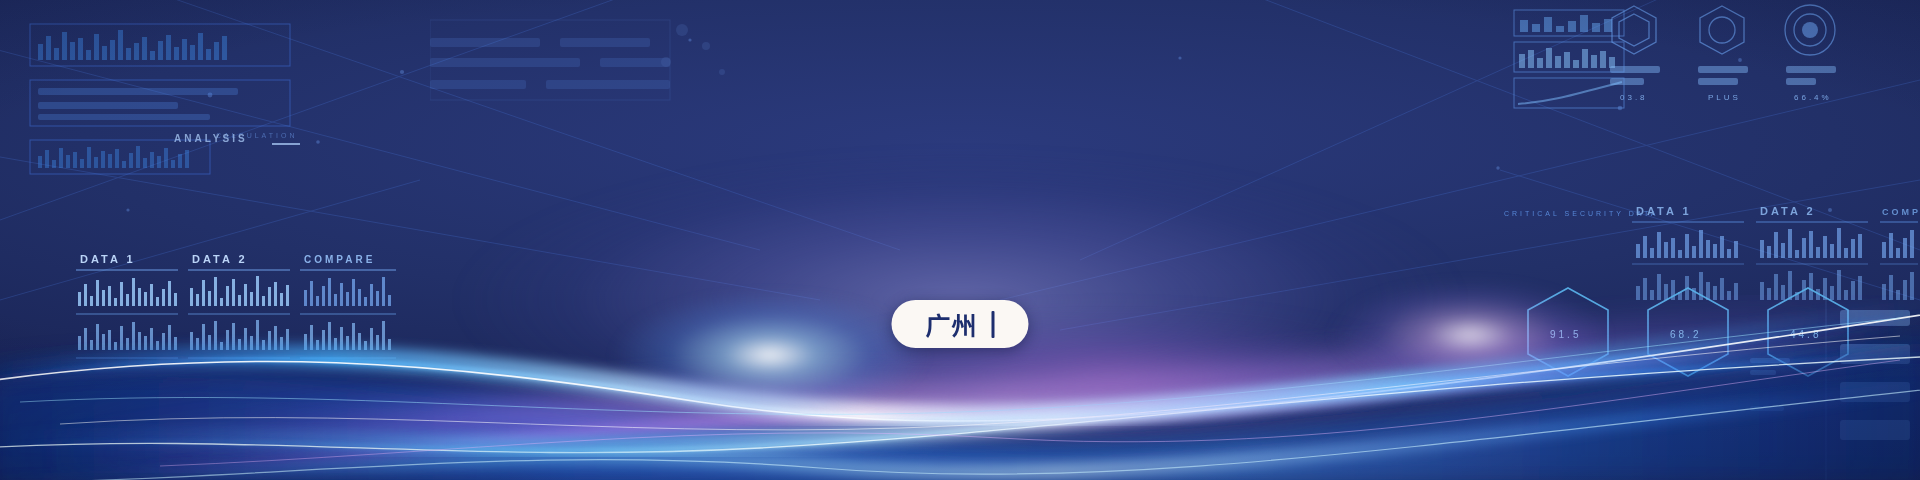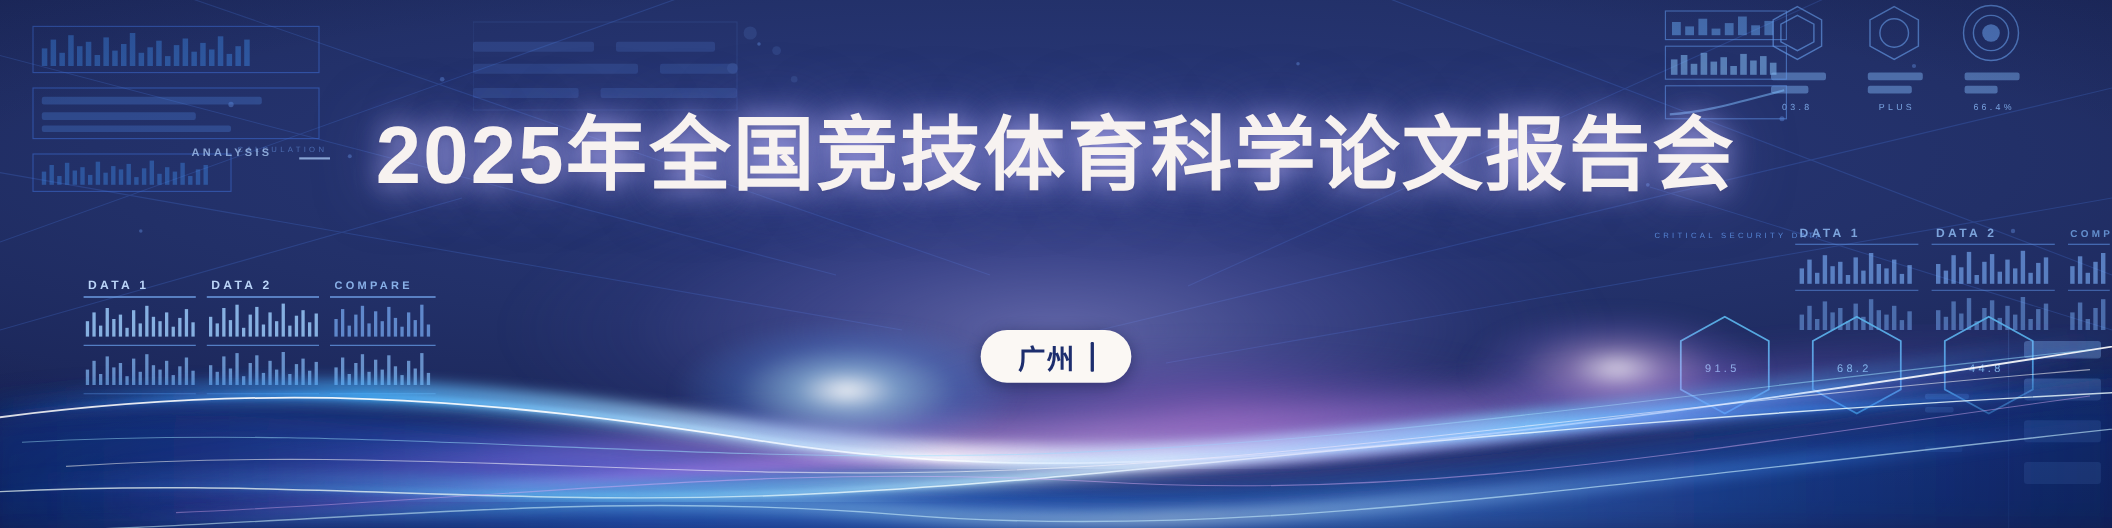--- a/index.html
+++ b/index.html
@@ -718,21 +718,20 @@
   </div>
 
   <div class="wave-magenta"></div>
   <div class="wave-glow-core"></div>
   <div class="wave-glow-core2"></div>
 
   <div class="bg-vignette"></div>
 
   <div class="content">
 
-    <h1 class="headline">2025年全国竞技体育科学论文报告会</h1>
 
     <div class="pill">
       <span class="pill-city">广州</span>
       <span class="pill-sep"></span>
     </div>
 
   </div>
 </div>
 
 </body></html>

